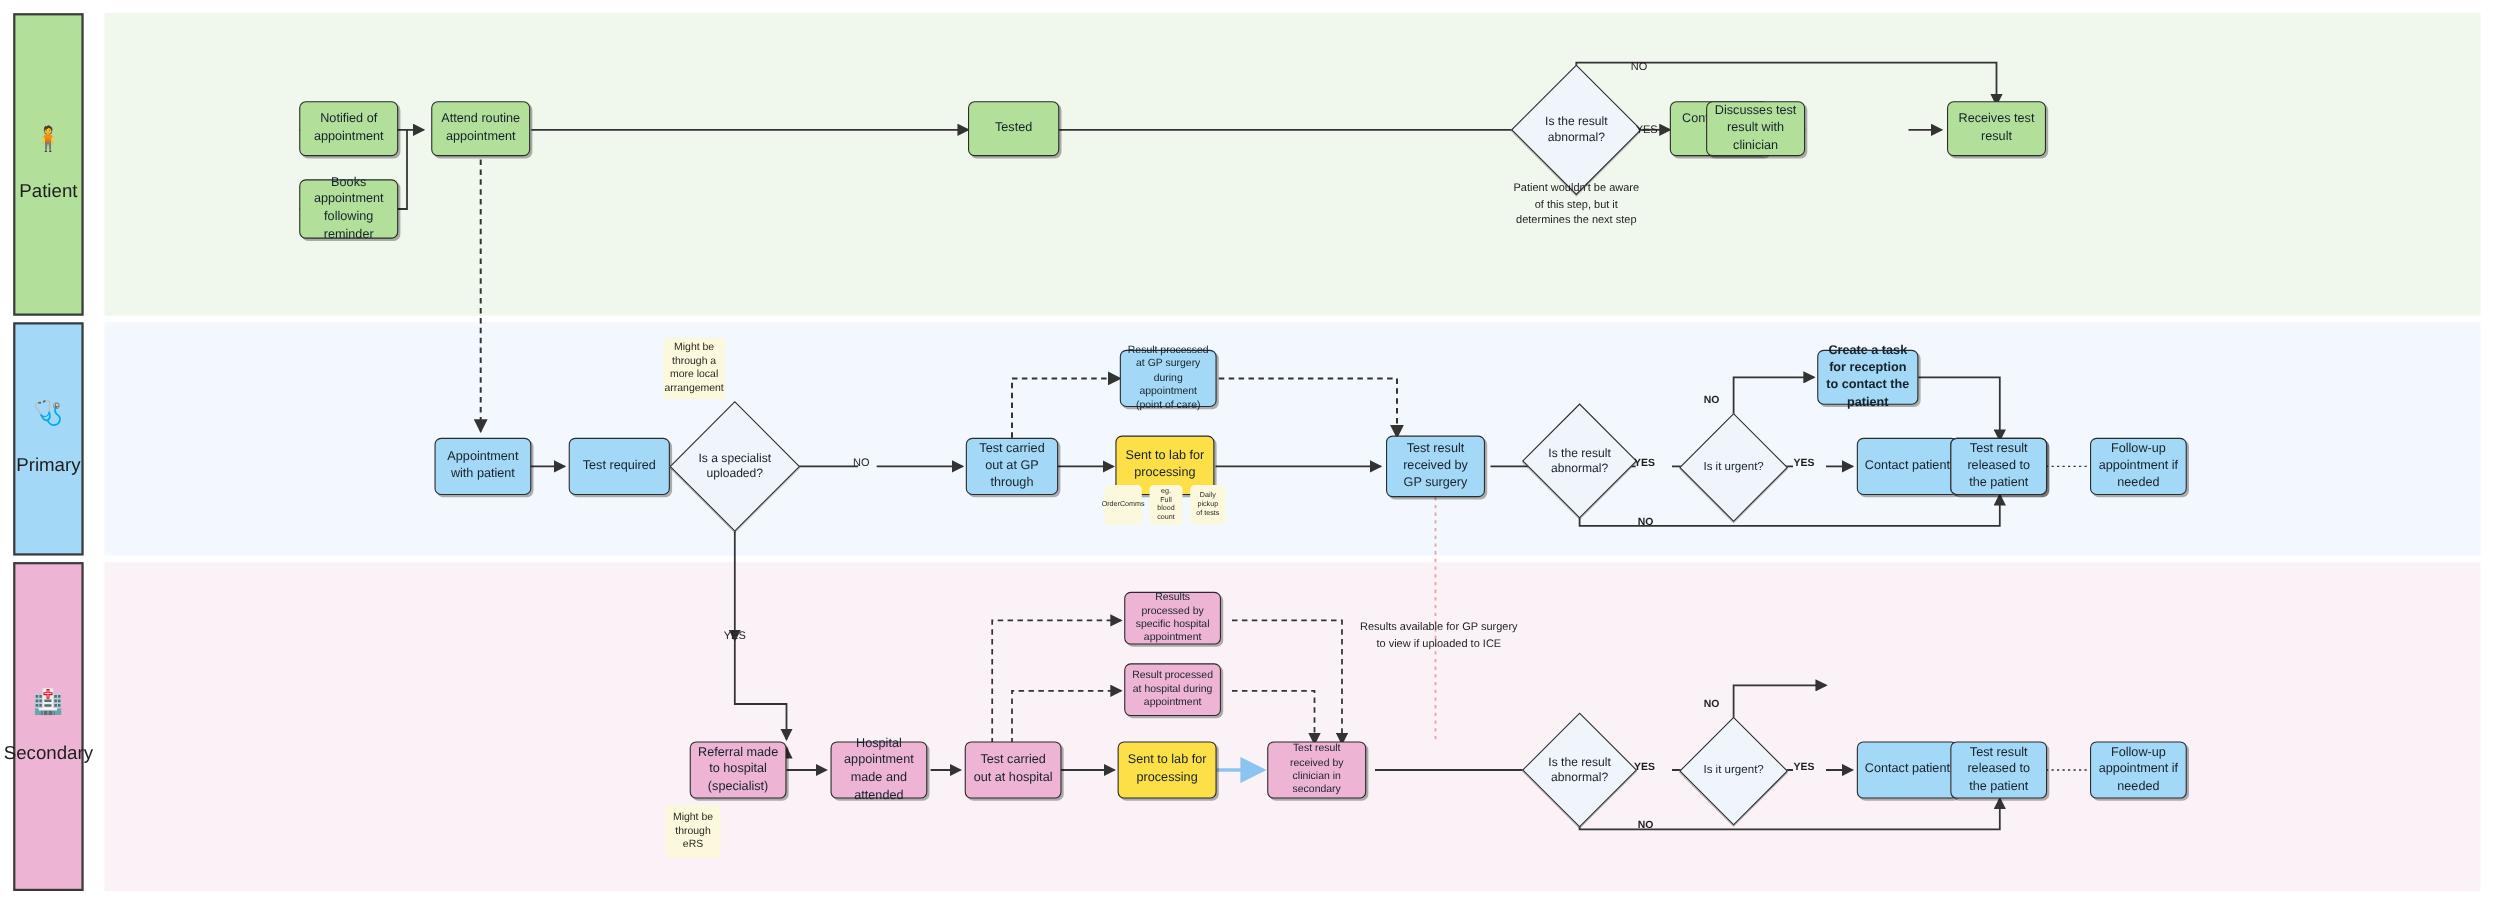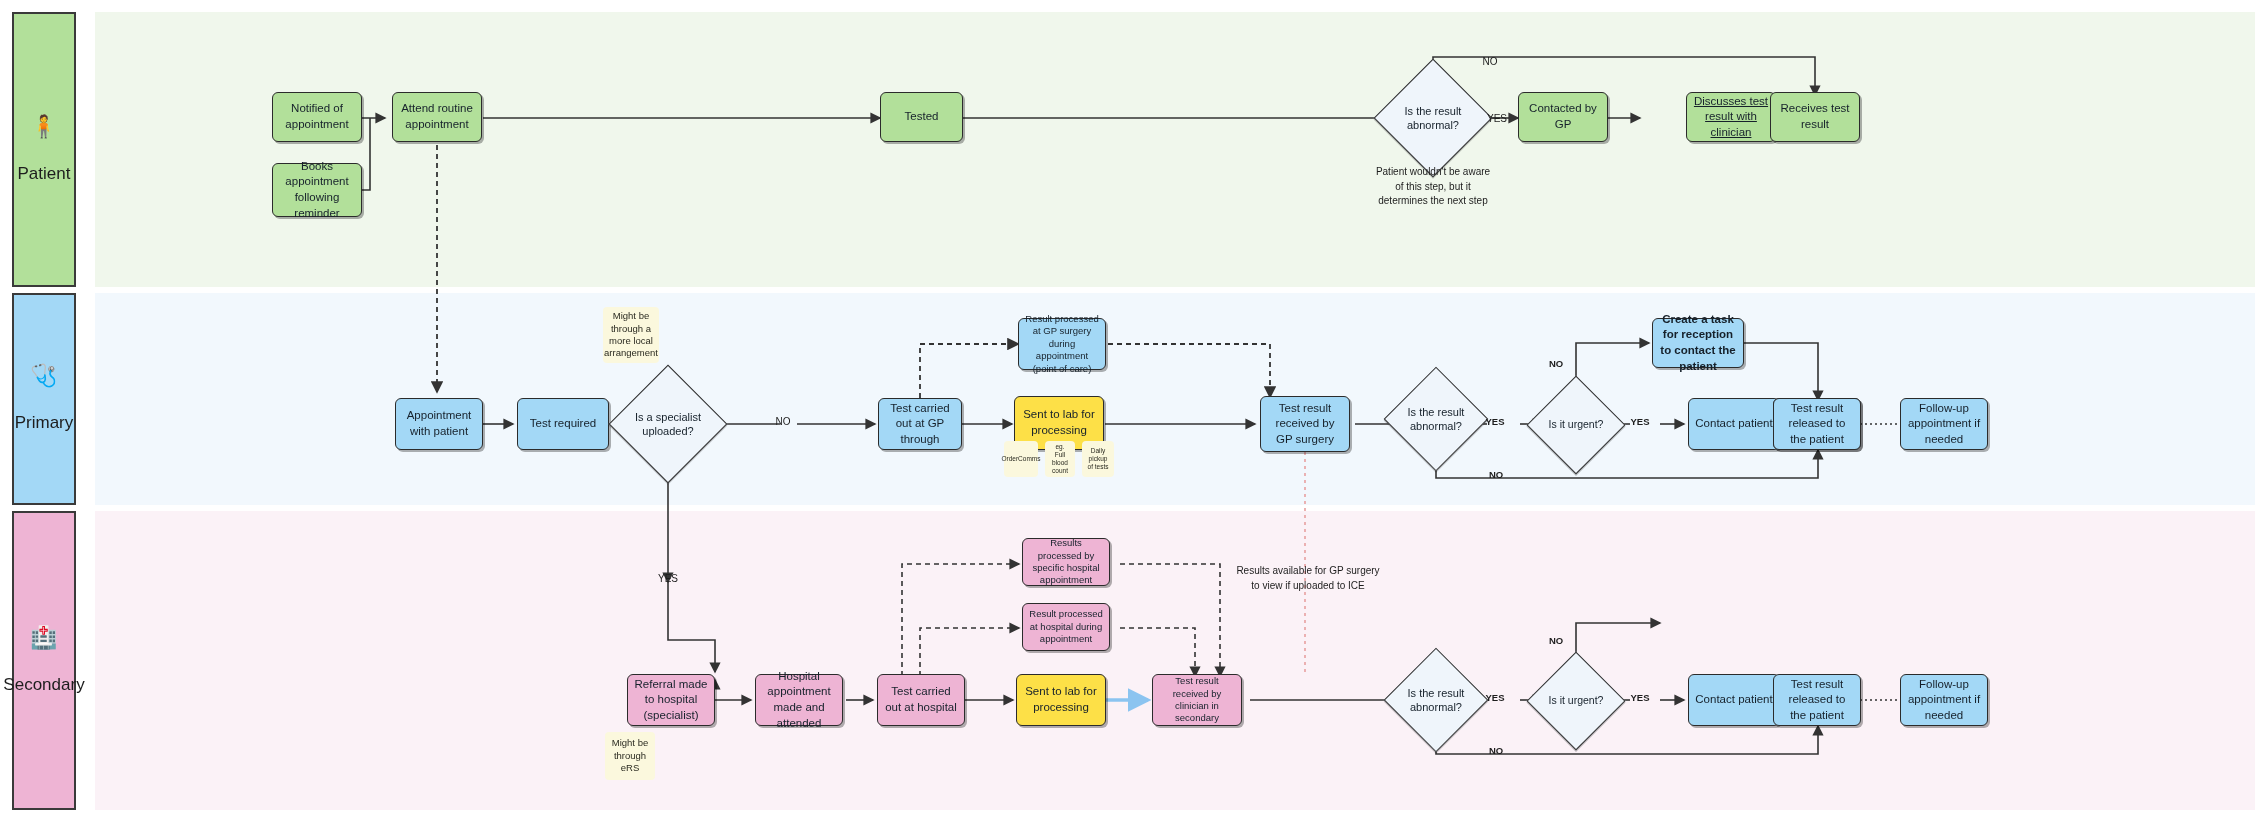--- a/index.html
+++ b/index.html
@@ -163,21 +163,21 @@
   <div class="node green" style="left:880px;top:92px;width:83px;height:50px;">
     <span>Tested</span>
   </div>
   <div class="dmd" style="left:1391px;top:76px;width:84px;height:84px;">
     <div class="shape"></div>
     <div class="txt">Is the result abnormal?</div>
   </div>
   <div class="node green" style="left:1518px;top:92px;width:90px;height:50px;">
     <span>Contacted by GP</span>
   </div>
-  <div class="node green" style="left:1686px;top:92px;width:90px;height:50px;text-decoration:underline;">
+  <div class="node green" style="left:1551px;top:92px;width:90px;height:50px;">
     <span>Discusses test result with clinician</span>
   </div>
   <div class="node green" style="left:1770px;top:92px;width:90px;height:50px;">
     <span>Receives test result</span>
   </div>
 
   <div class="lbl" style="left:1470px;top:55px;width:40px;">NO</div>
   <div class="lbl" style="left:1477px;top:112px;width:40px;">YES</div>
   <div class="lbl" style="left:1353px;top:165px;width:160px;white-space:pre-line;">Patient wouldn't be aware
 of this step, but it

